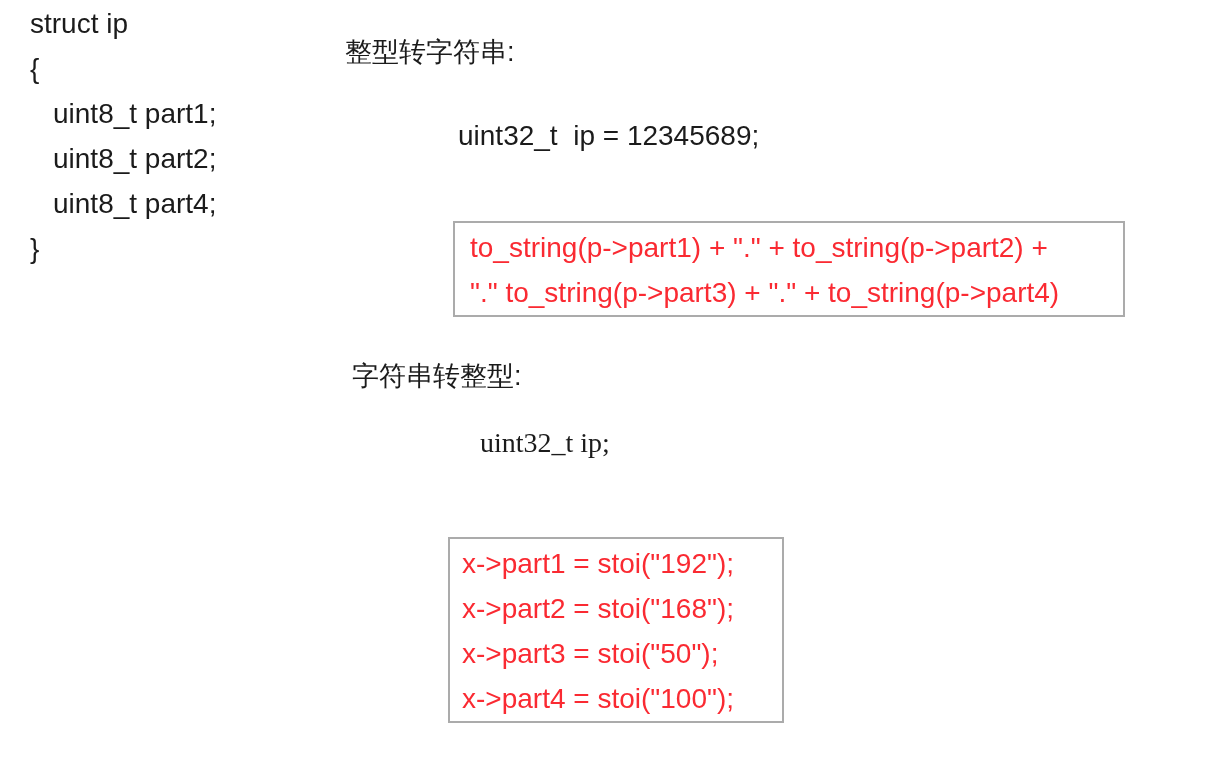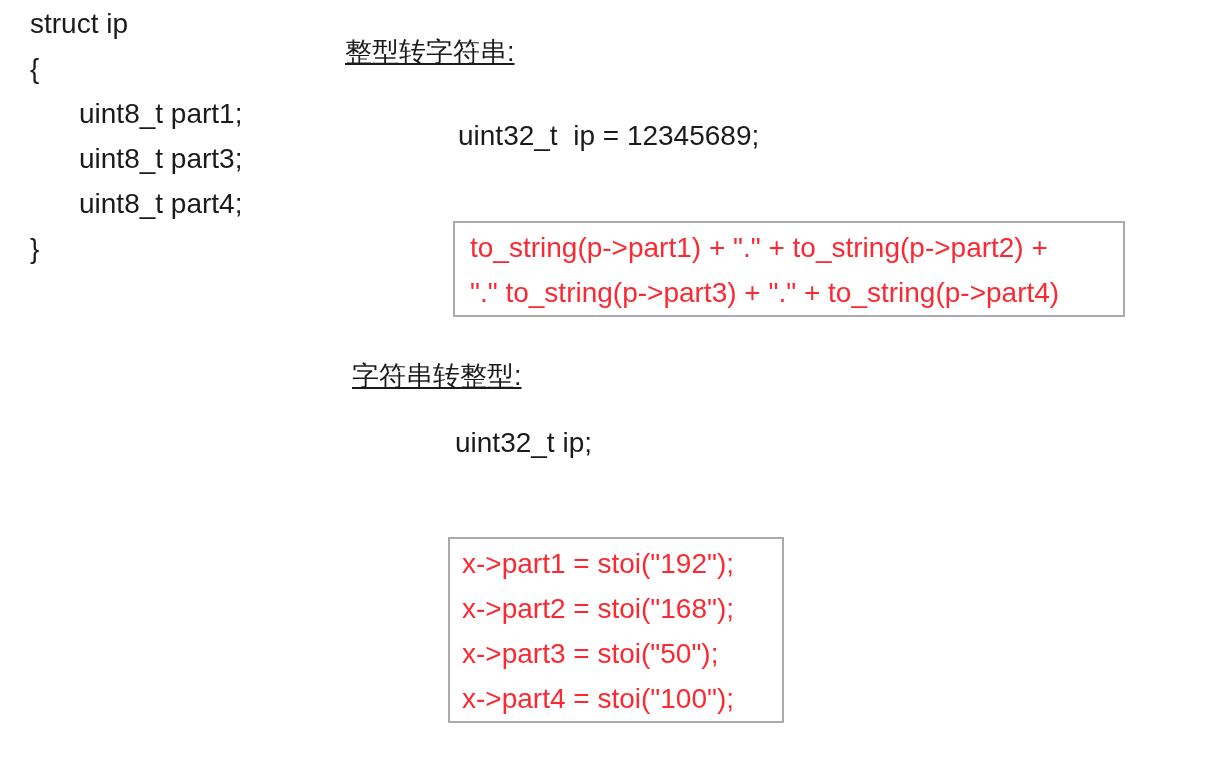--- a/index.html
+++ b/index.html
@@ -18,34 +18,33 @@
     background: var(--background);
     overflow: hidden;
   }
   .code-line {
     font-size: 28px;
     line-height: 45px;
     color: var(--text);
     white-space: pre;
   }
   .struct-block { position: absolute; left: 30px; top: 1px; }
-  .struct-block .indent { margin-left: 49px; }
+  .struct-block .indent { margin-left: 23px; }
   .heading {
     position: absolute;
     font-size: 27px;
     line-height: 45px;
     color: var(--text);
     white-space: pre;
-    text-decoration: underline;
   }
   .heading-1 { left: 345px; top: 30px; }
   .heading-2 { left: 352px; top: 354px; text-align: right; }
   .code-block { position: absolute; }
   .code-block-1 { left: 458px; top: 113px; }
-  .code-block-2 { left: 455px; top: 420px; }
+  .code-block-2 { left: 480px; top: 420px; font-family: Liberation Serif, serif; }
   .red-box {
     position: absolute;
     border: 2px solid var(--box_border);
     background: var(--background);
   }
   .red-box-1 { left: 453px; top: 221px; width: 672px; height: 96px; padding: 2px 0 0 15px; }
   .red-box-2 { left: 448px; top: 537px; width: 336px; height: 186px; padding: 2px 0 0 12px; }
   .red-line {
     font-size: 28px;
     line-height: 45px;
@@ -55,21 +54,21 @@
 </style>
 </head>
 <body>
 
 <div class="canvas">
 
   <div class="struct-block">
     <div class="code-line">struct ip</div>
     <div class="code-line">{</div>
     <div class="code-line indent">uint8_t part1;</div>
-    <div class="code-line indent">uint8_t part3;</div>
+    <div class="code-line indent">uint8_t part2;</div>
     <div class="code-line indent">uint8_t part4;</div>
     <div class="code-line">}</div>
   </div>
 
   <div class="heading heading-1">整型转字符串:</div>
 
   <div class="code-block code-block-1">
     <div class="code-line">uint32_t  ip = 12345689;</div>
   </div>
 

